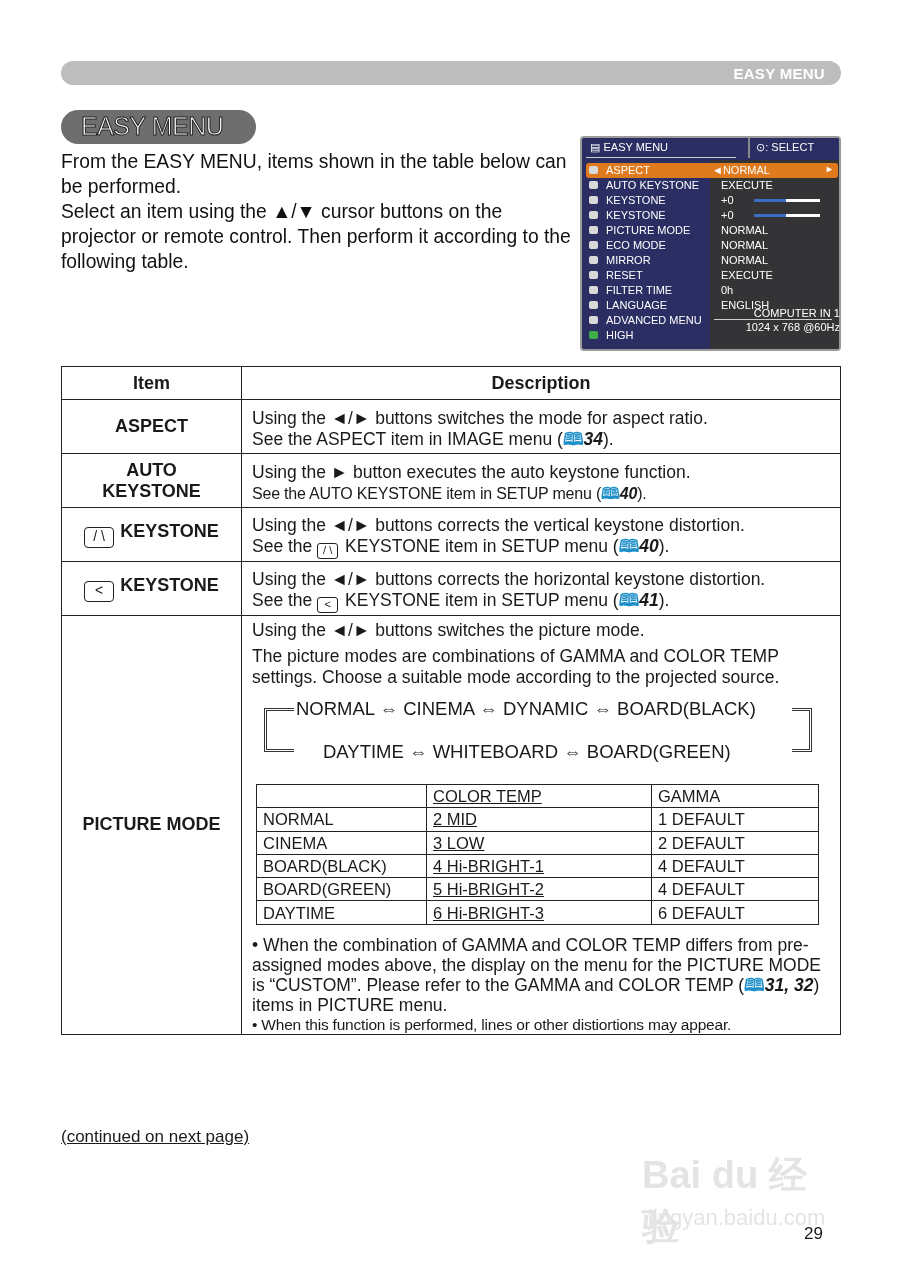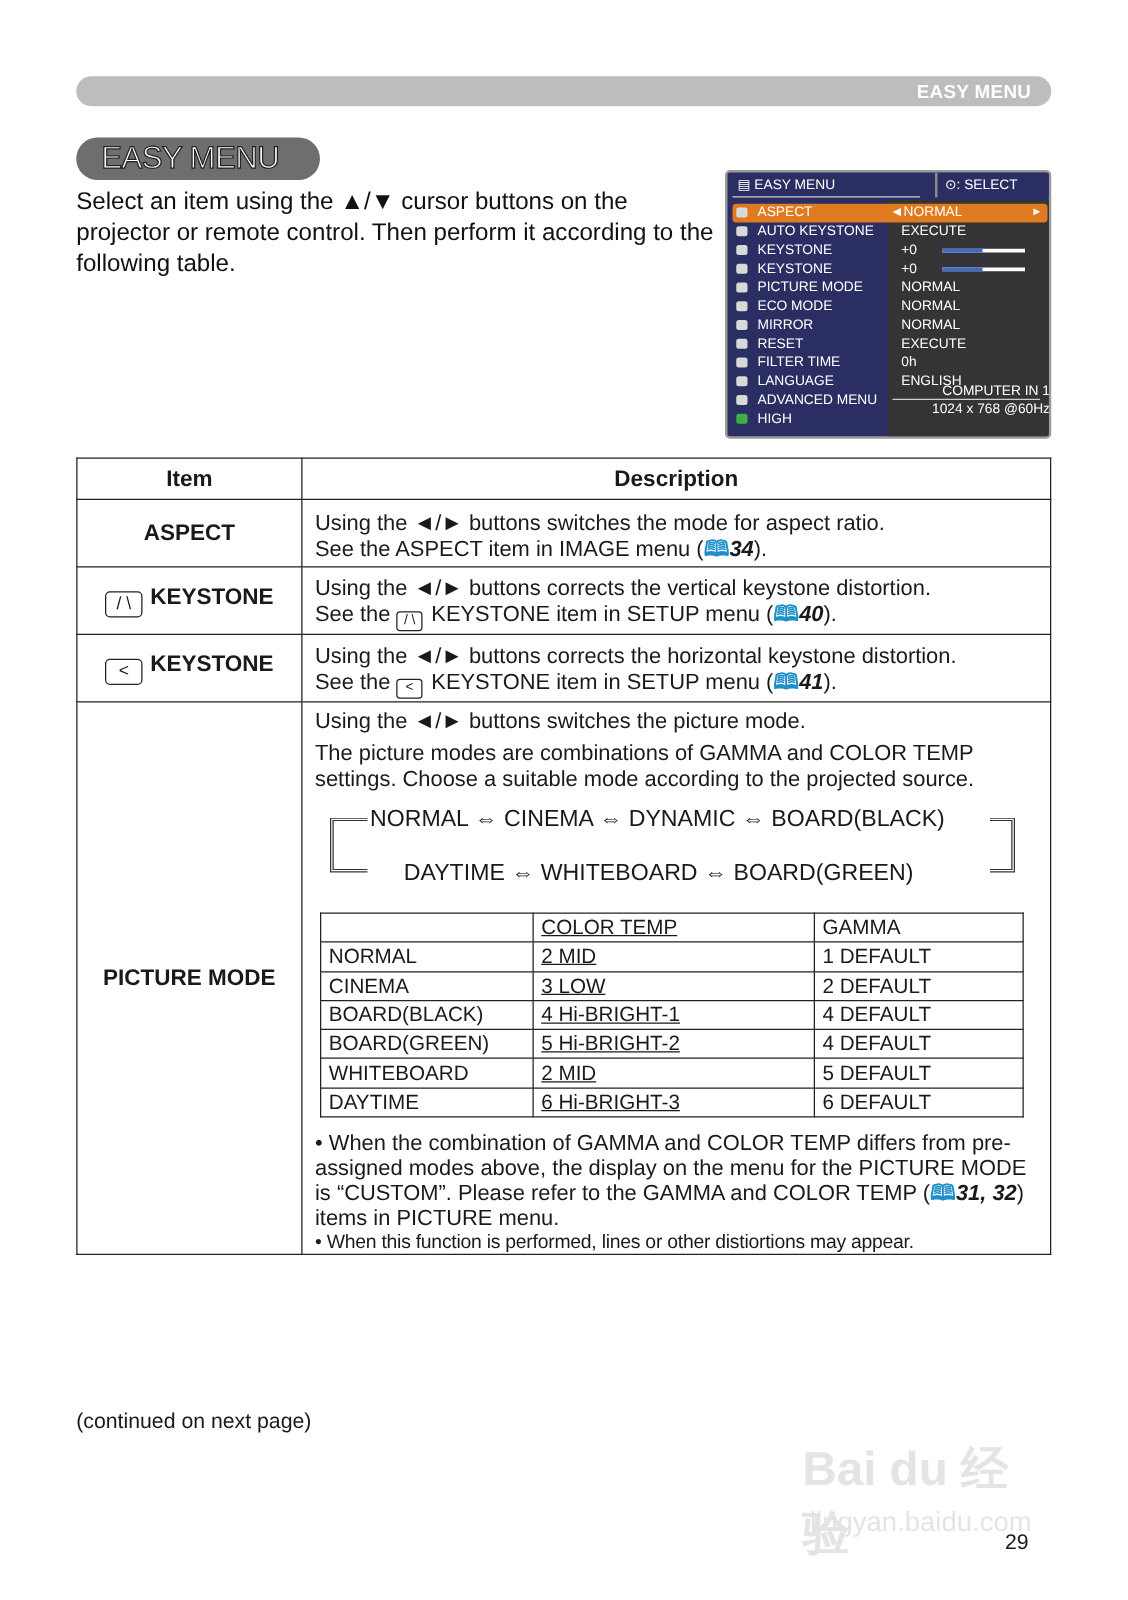--- a/index.html
+++ b/index.html
@@ -52,37 +52,38 @@
   .cycle .bracket-r { position: absolute; left: 540px; top: 14px; width: 20px; height: 44px; border: 3px double #333; border-left: none; }
 
   table.pm { border-collapse: collapse; width: 563px; margin: 2px 0 10px 4px; font-size: 16.5px; }
   table.pm td { border: 1.5px solid #222; padding: 0 6px; height: 23.3px; line-height: 20px; }
   table.pm td:nth-child(1) { width: 170px; }
   table.pm td:nth-child(2) { width: 225px; text-decoration: underline; }
 
   .note { font-size: 17.5px; line-height: 20px; }
   .note-small { font-size: 15.5px; line-height: 19px; letter-spacing: -0.2px; }
 
-  .continued { position: absolute; left: 61px; top: 1127px; font-size: 17px; }
+  .continued { position: absolute; left: 61px; top: 1127px; font-size: 17px; text-decoration: underline; }
   .page-num { position: absolute; left: 804px; top: 1224px; font-size: 17px; }
   .watermark { position: absolute; left: 642px; top: 1150px; width: 200px; height: 85px; color: #e4e4e4; font-size: 38px; font-weight: bold; }
   .watermark .w2 { position: absolute; left: 6px; top: 55px; font-size: 22px; font-weight: normal; }
 </style>
 </head>
 <body>
 
 <div class="header-bar">
   <span>EASY MENU</span>
 </div>
 
 <div class="title-pill">
   <span>EASY MENU</span>
 </div>
 
 <div class="intro">
+  <p>From the EASY MENU, items shown in the table below can be performed.</p>
   <p>Select an item using the ▲/▼ cursor buttons on the projector or remote control. Then perform it according to the following table.</p>
 </div>
 
 <div class="osd">
   <div class="osd-right-panel"></div>
   <div class="osd-title">
     <span>▤ </span><span>EASY MENU</span>
   </div>
   <div class="osd-title-line"></div>
   <div class="osd-select">
@@ -168,20 +169,32 @@
   <tr style="height:54px">
     <td class="item">ASPECT</td>
     <td class="desc">
       <div>Using the ◄/► buttons switches the mode for aspect ratio.</div>
       <div>
         <span>See the ASPECT item in IMAGE menu (</span><span class="book">🕮</span><span class="pg">34</span><span>).</span>
       </div>
     </td>
   </tr>
 
+  <tr style="height:54px">
+    <td class="item">
+      <div>AUTO</div>
+      <div>KEYSTONE</div>
+    </td>
+    <td class="desc">
+      <div>Using the ► button executes the auto keystone function.</div>
+      <div class="small">
+        <span>See the AUTO KEYSTONE item in SETUP menu (</span><span class="book">🕮</span><span class="pg">40</span><span>).</span>
+      </div>
+    </td>
+  </tr>
 
   <tr style="height:54px">
     <td class="item">
       <span class="ks-icon">/ \</span><span>KEYSTONE</span>
     </td>
     <td class="desc">
       <div>Using the ◄/► buttons corrects the vertical keystone distortion.</div>
       <div>
         <span>See the</span> <span class="ks-inline">/ \</span><span> KEYSTONE item in SETUP menu (</span><span class="book">🕮</span><span class="pg">40</span><span>).</span>
       </div>
@@ -232,25 +245,20 @@
           <td>BOARD(BLACK)</td>
           <td>4 Hi-BRIGHT-1</td>
           <td>4 DEFAULT</td>
         </tr>
         <tr>
           <td>BOARD(GREEN)</td>
           <td>5 Hi-BRIGHT-2</td>
           <td>4 DEFAULT</td>
         </tr>
         <tr>
-          <td>WHITEBOARD</td>
-          <td>2 MID</td>
-          <td>5 DEFAULT</td>
-        </tr>
-        <tr>
           <td>DAYTIME</td>
           <td>6 Hi-BRIGHT-3</td>
           <td>6 DEFAULT</td>
         </tr>
       </tbody>
           </table>
       <div class="note">
         <span>• When the combination of GAMMA and COLOR TEMP differs from pre-assigned modes above, the display on the menu for the PICTURE MODE is “CUSTOM”. Please refer to the GAMMA and COLOR TEMP (</span><span class="book">🕮</span><span class="pg">31, 32</span><span>) items in PICTURE menu.</span>
       </div>
       <div class="note-small">• When this function is performed, lines or other distiortions may appear.</div>

